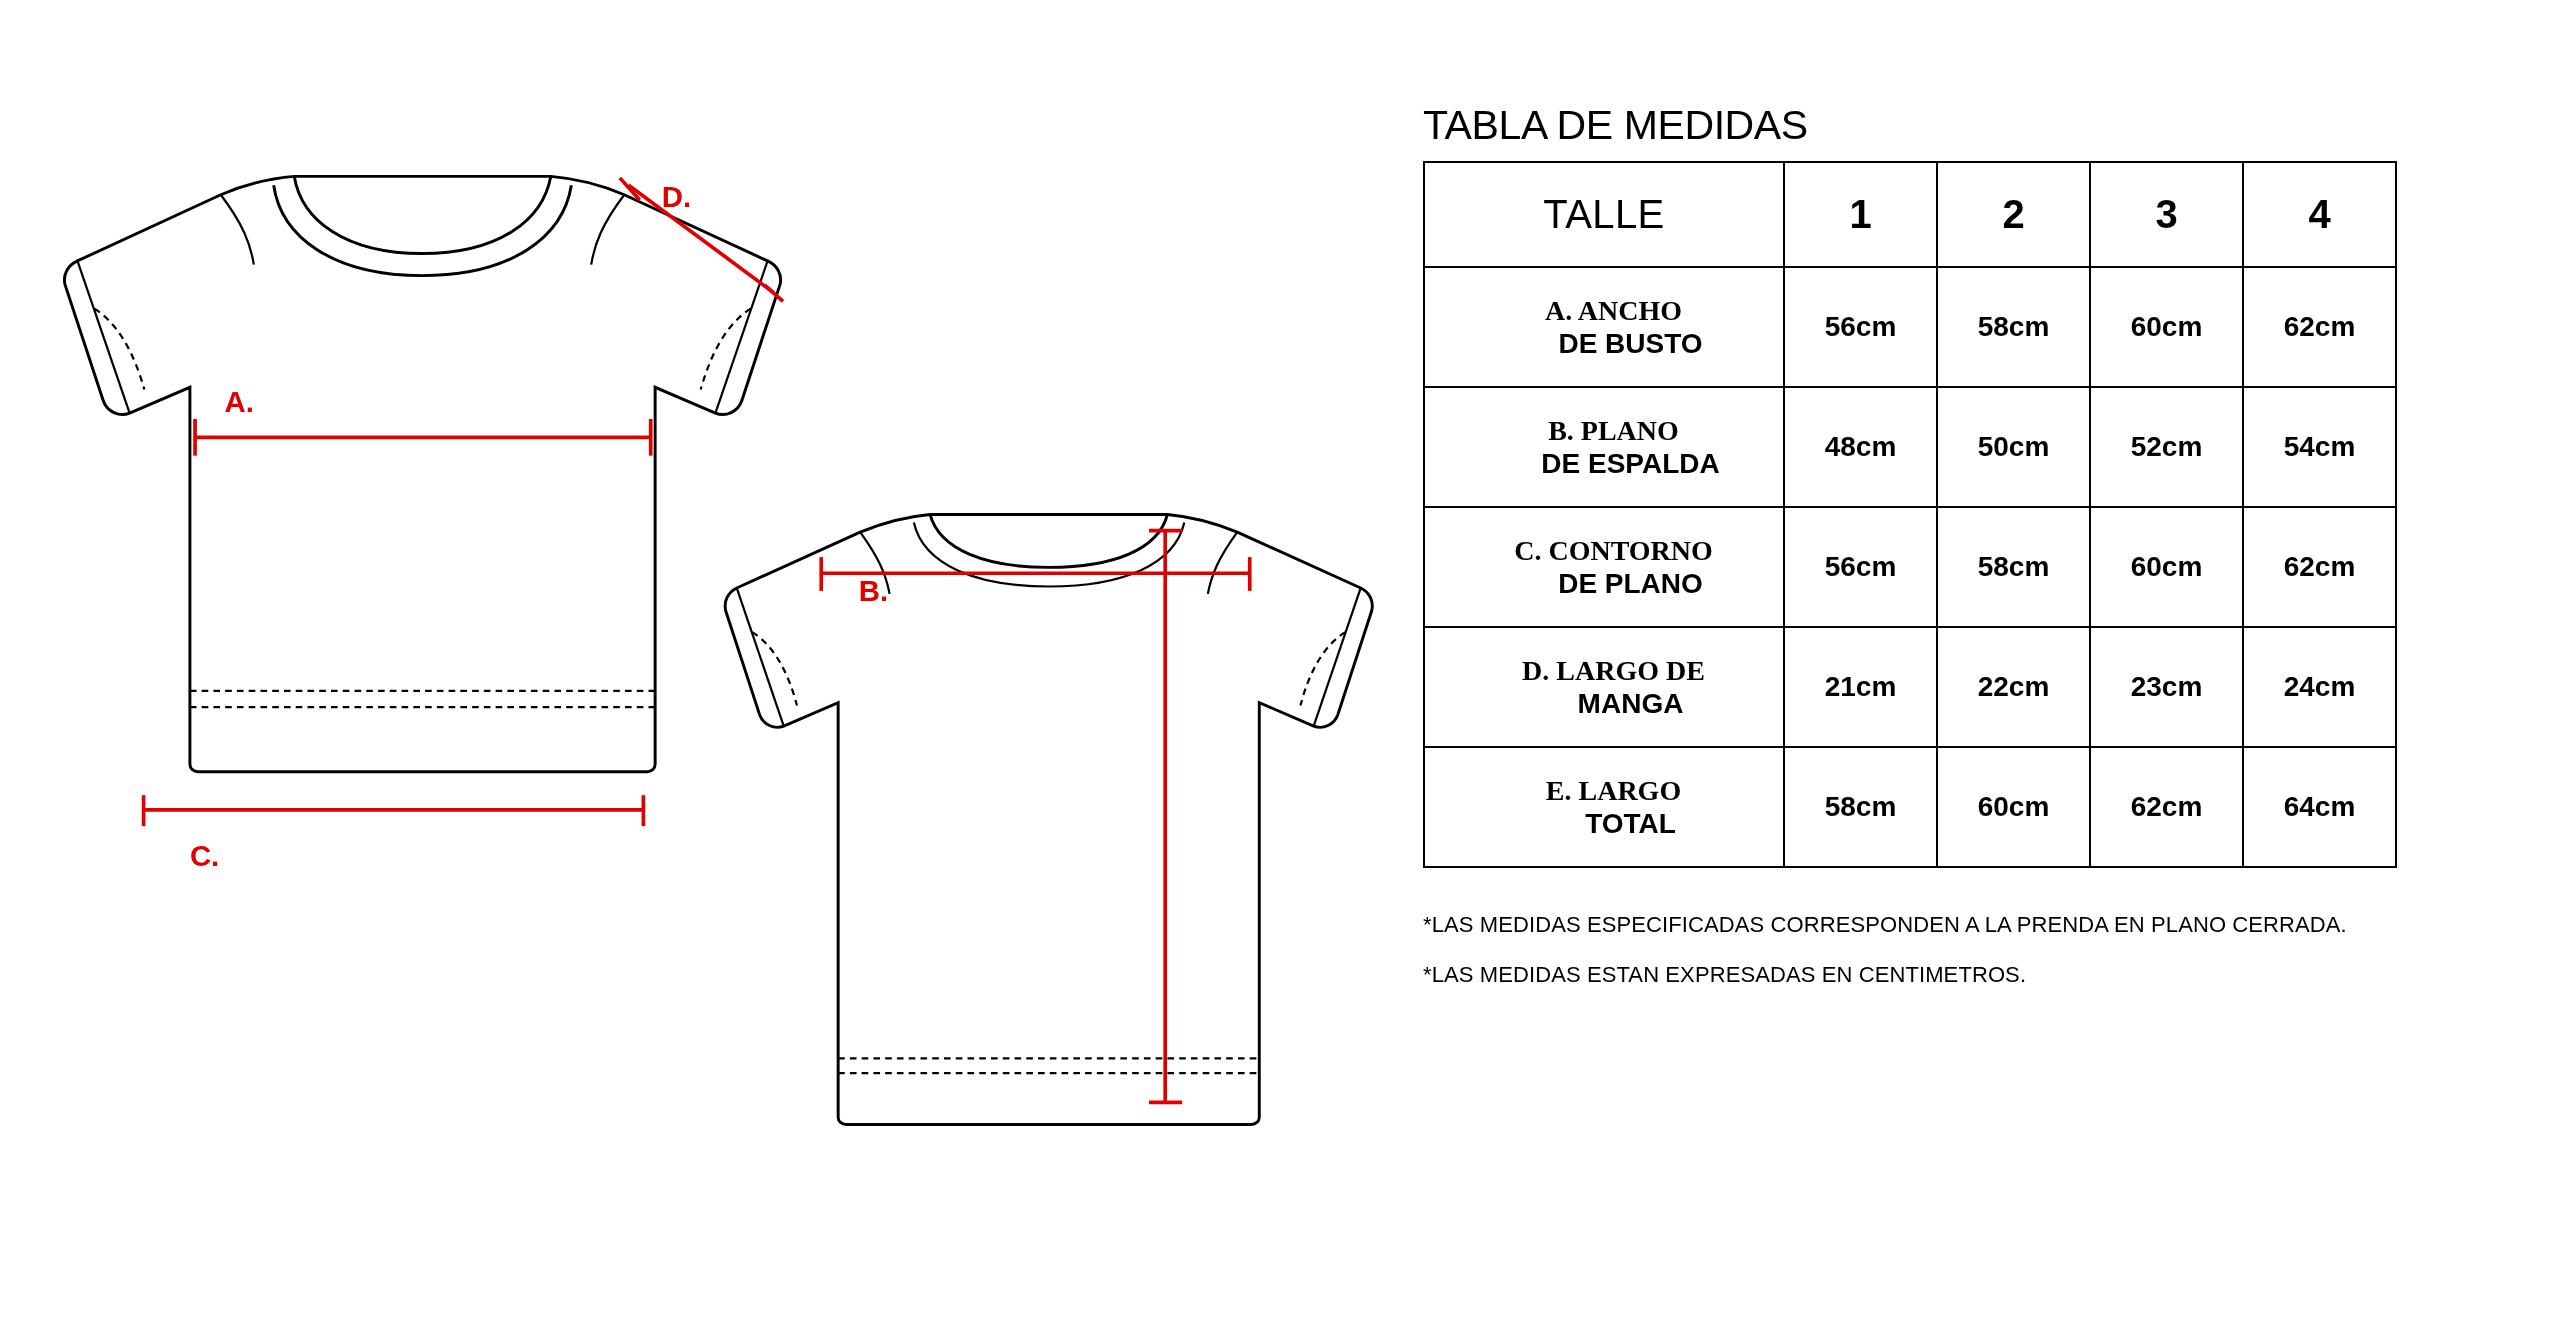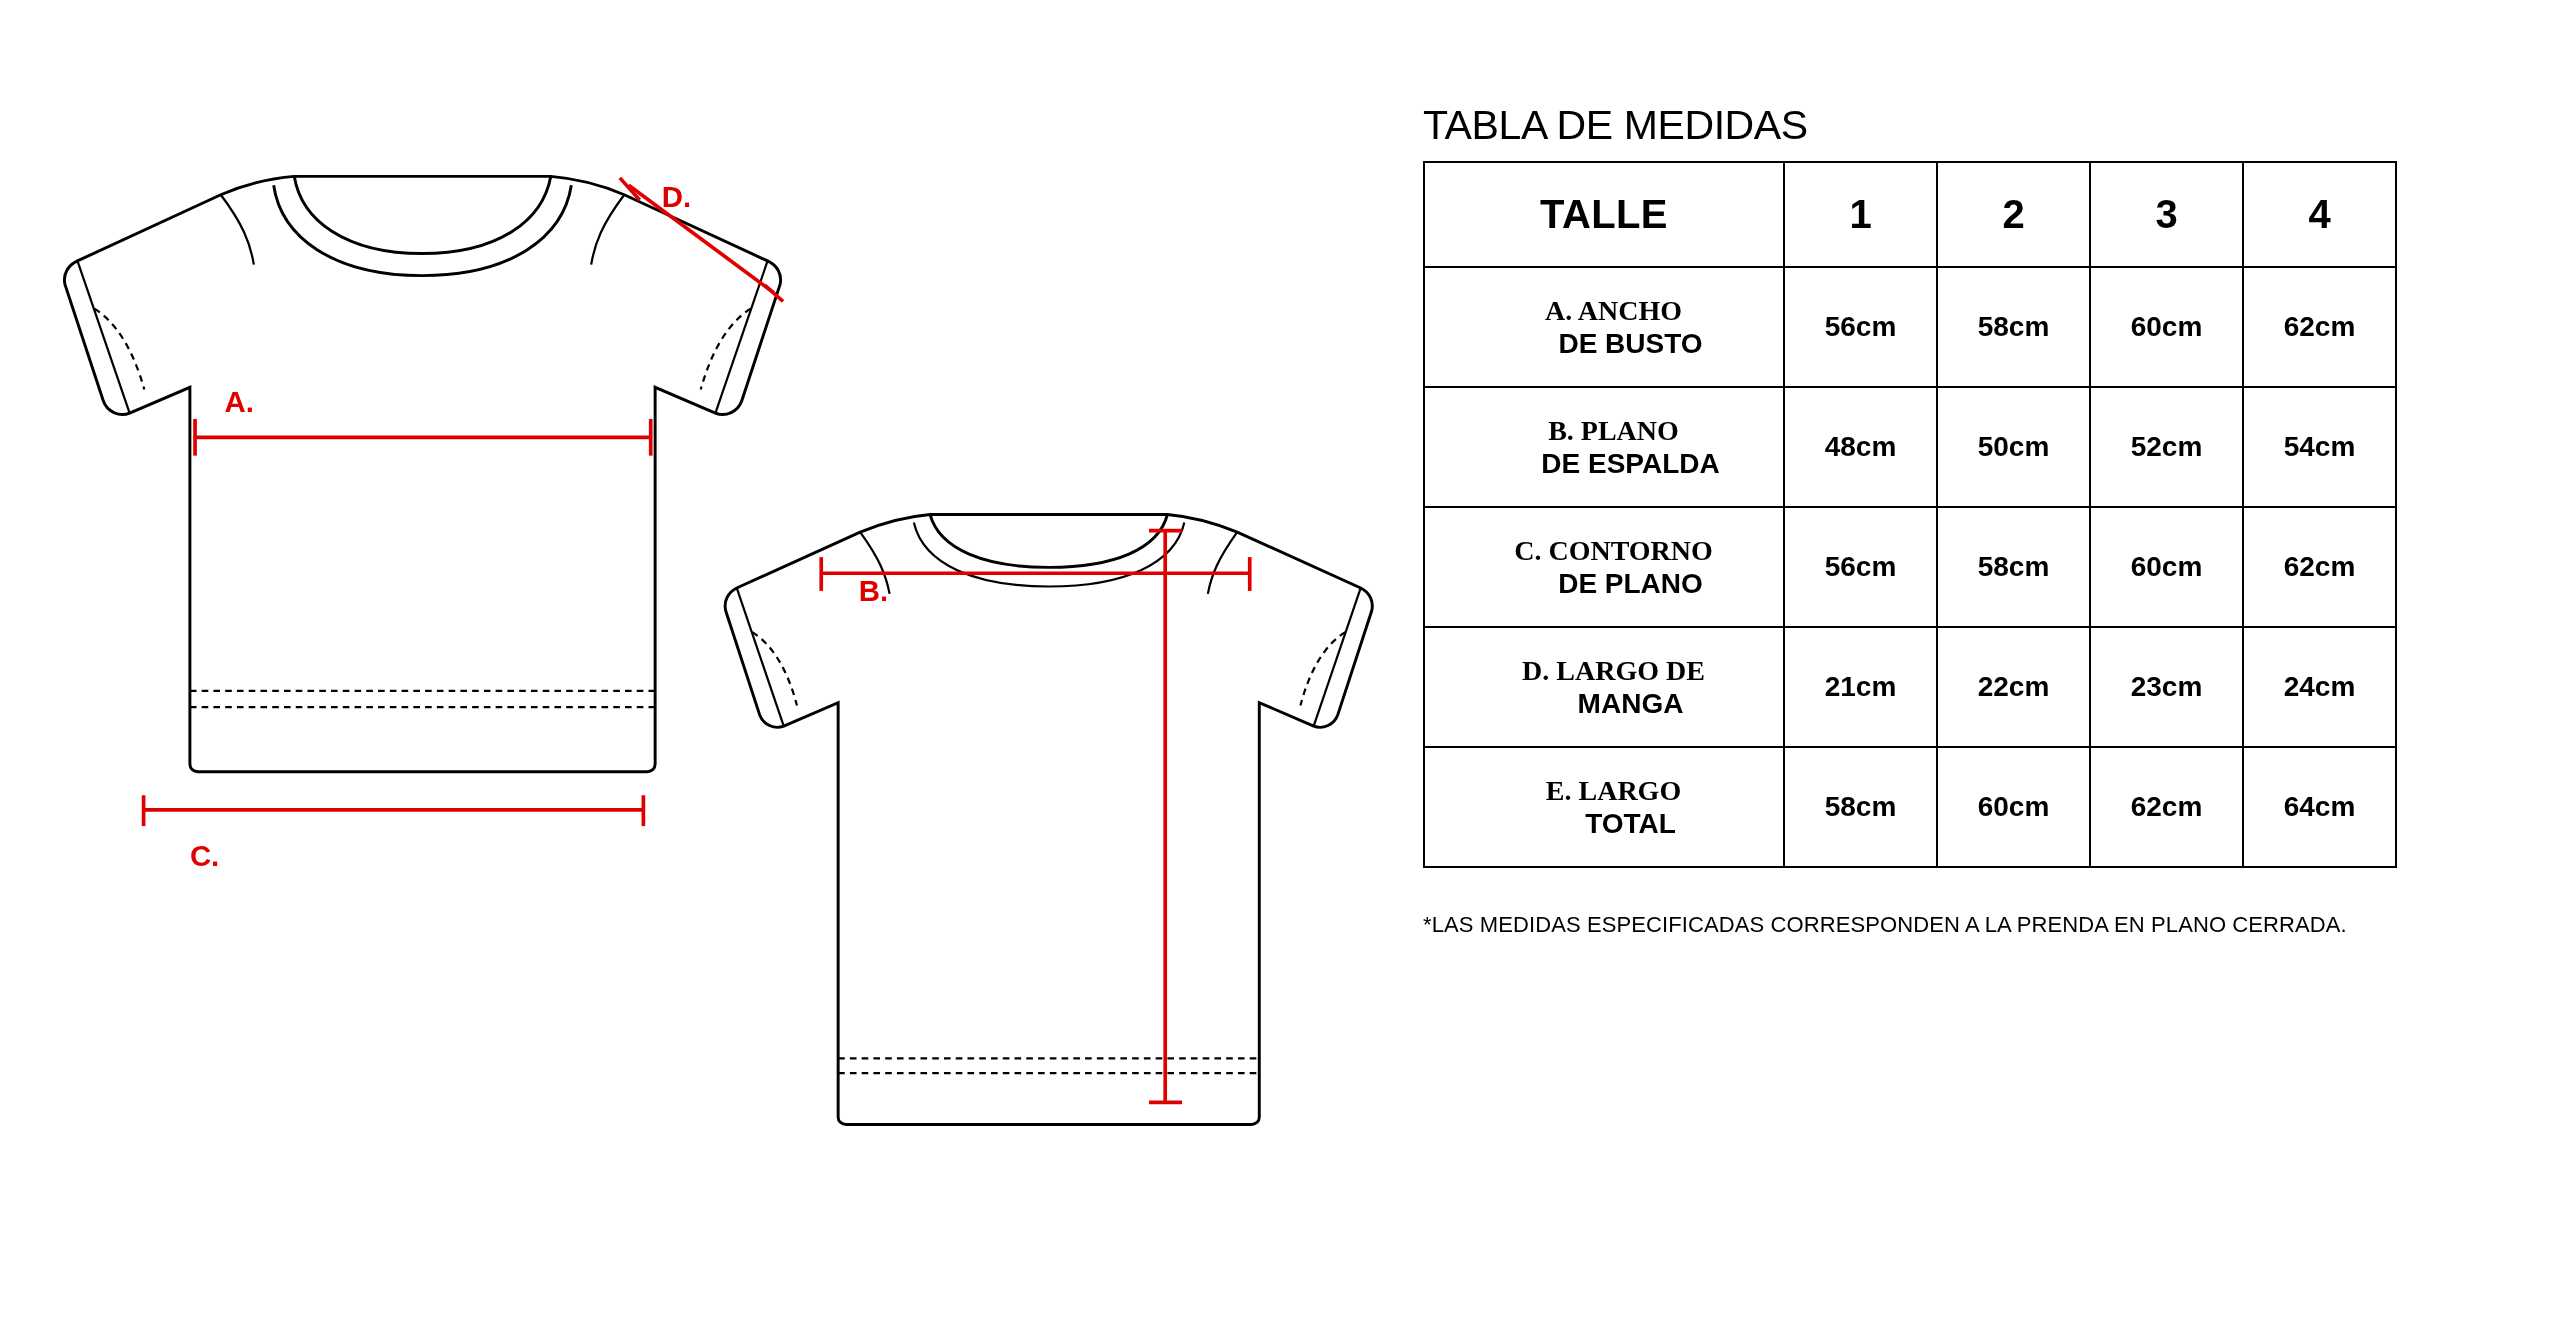--- a/index.html
+++ b/index.html
@@ -70,21 +70,21 @@
     border: 2.9px solid #000000;
     text-align: center;
     vertical-align: middle;
     font-size: 28px;
     font-weight: bold;
     padding: 0;
     height: 118px;
   }
   table.size-table th.head-label {
     font-size: 40px;
-    font-weight: bold;
+    font-weight: normal;
     letter-spacing: 0.4px;
     height: 103px;
   }
   table.size-table th.head-size {
     font-size: 40px;
     font-weight: bold;
     height: 103px;
   }
   col.c-label { width: 360px; }
   col.c-val { width: 153px; }
@@ -319,17 +319,18 @@
           <td>58cm</td>
           <td>60cm</td>
           <td>62cm</td>
           <td>64cm</td>
         </tr>
       </tbody>
     </table>
 
     <div class="notes">
       <div class="note">*LAS MEDIDAS ESPECIFICADAS CORRESPONDEN A LA PRENDA EN PLANO CERRADA.</div>
+      <div class="note">*LAS MEDIDAS ESTAN EXPRESADAS EN CENTIMETROS.</div>
     </div>
 
   </div>
 </div>
 
 
 </body></html>

